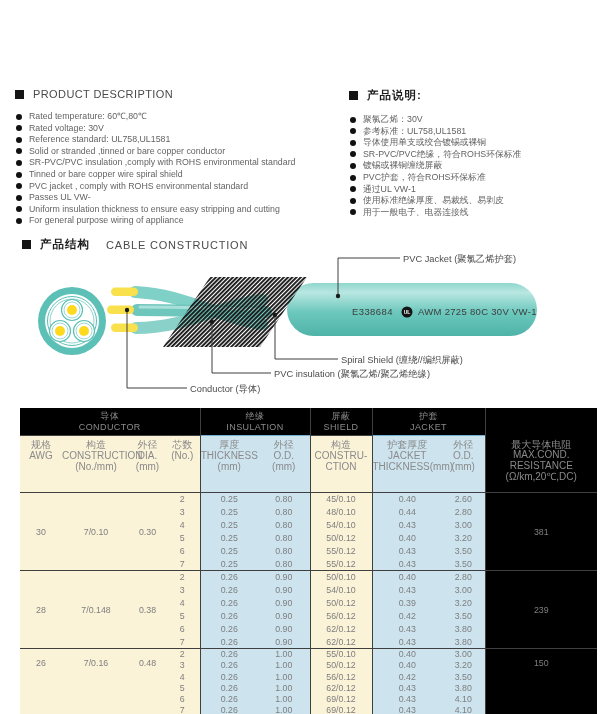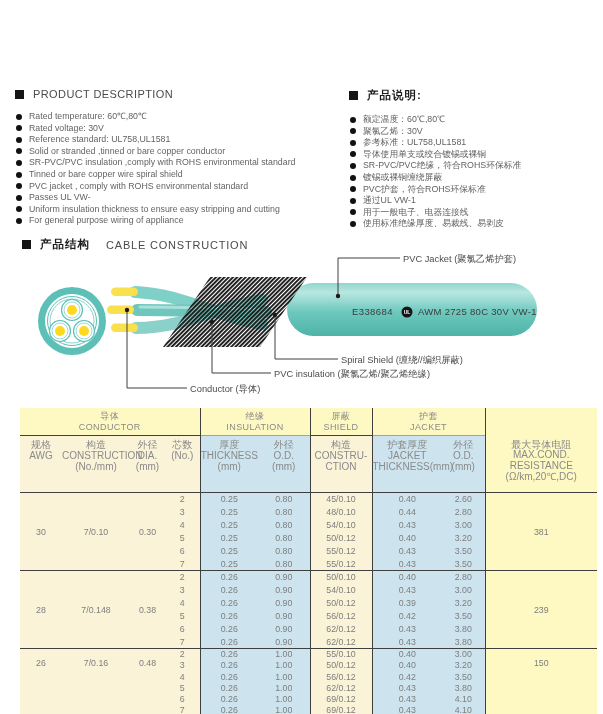--- a/index.html
+++ b/index.html
@@ -17,21 +17,21 @@
   .construction-title{position:absolute;left:22px;top:237px;}
   .diagram{position:absolute;left:0;top:250px;width:603px;height:158px;}
   
   .spec-table{position:absolute;left:20px;top:408px;width:577px;border-collapse:collapse;
               table-layout:fixed;border-bottom:1.5px solid #3f3f3f;}
   .spec-table th,.spec-table td{padding:0;font-weight:normal;text-align:center;}
   .grp-row th{height:27px;font-size:9px;line-height:11px;color:#8a8a8a;vertical-align:middle;letter-spacing:0.4px;}
   .sub-row th{height:52px;vertical-align:top;padding-top:4px;font-size:10px;line-height:10.8px;color:#8a8a8a;}
   .cream{background:#faf3d8;}
   .blue{background:#cde4ef;}
-  .plain{background:#fef9c3;}
+  .plain{background:#000000;}
   .bl{border-left:1.5px solid #3f3f3f;}
   .sub-row th.cream{border-top:1.5px solid #3f3f3f;}
   .sub-row th.blue{border-top:1.5px solid #73b1d1;text-align:center;}
   .spec-table tbody tr{height:13px;}
   .spec-table tbody.grp2 tr{height:11.3px;}
   .spec-table tbody td{font-size:8.8px;color:#7e7e7e;}
   .spec-table tbody tr:first-child td{border-top:1.5px solid #3f3f3f;}
   .span-cell{vertical-align:middle;}
   .grp2 .span-cell{vertical-align:top;padding-top:9px;}
 </style>
@@ -90,24 +90,20 @@
   </section>
 
   <section class="desc-zh">
     <div class="sec-title">
       <span class="sq"></span>
       <span class="zh-bold">产品说明:</span>
     </div>
     <ul class="bullets" id="list-zh">
         <li>
           <span class="dot"></span>
-          <span>额定温度：60℃,80℃</span>
-        </li>
-        <li>
-          <span class="dot"></span>
           <span>聚氯乙烯：30V</span>
         </li>
         <li>
           <span class="dot"></span>
           <span>参考标准：UL758,UL1581</span>
         </li>
         <li>
           <span class="dot"></span>
           <span>导体使用单支或绞合镀锡或裸铜</span>
         </li>
@@ -122,25 +118,25 @@
         <li>
           <span class="dot"></span>
           <span>PVC护套，符合ROHS环保标准</span>
         </li>
         <li>
           <span class="dot"></span>
           <span>通过UL VW-1</span>
         </li>
         <li>
           <span class="dot"></span>
+          <span>使用标准绝缘厚度、易裁线、易剥皮</span>
+        </li>
+        <li>
+          <span class="dot"></span>
           <span>用于一般电子、电器连接线</span>
-        </li>
-        <li>
-          <span class="dot"></span>
-          <span>使用标准绝缘厚度、易裁线、易剥皮</span>
         </li>
       </ul>
   </section>
 
   <div class="sec-title construction-title">
     <span class="sq"></span>
     <span class="zh-bold">产品结构</span>
     <span class="en-lite">CABLE CONSTRUCTION</span>
   </div>
 

